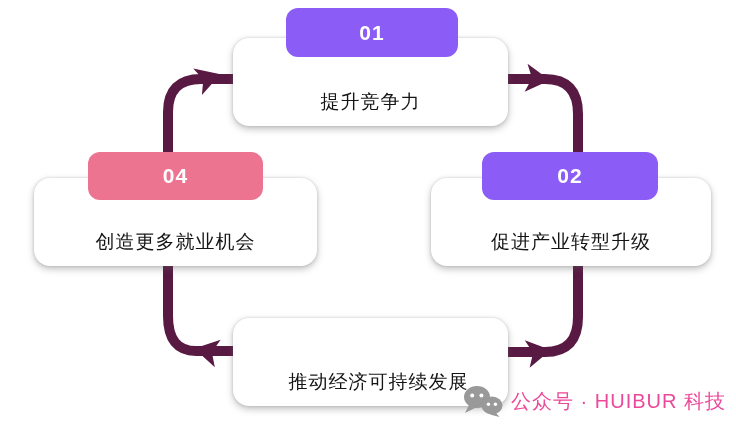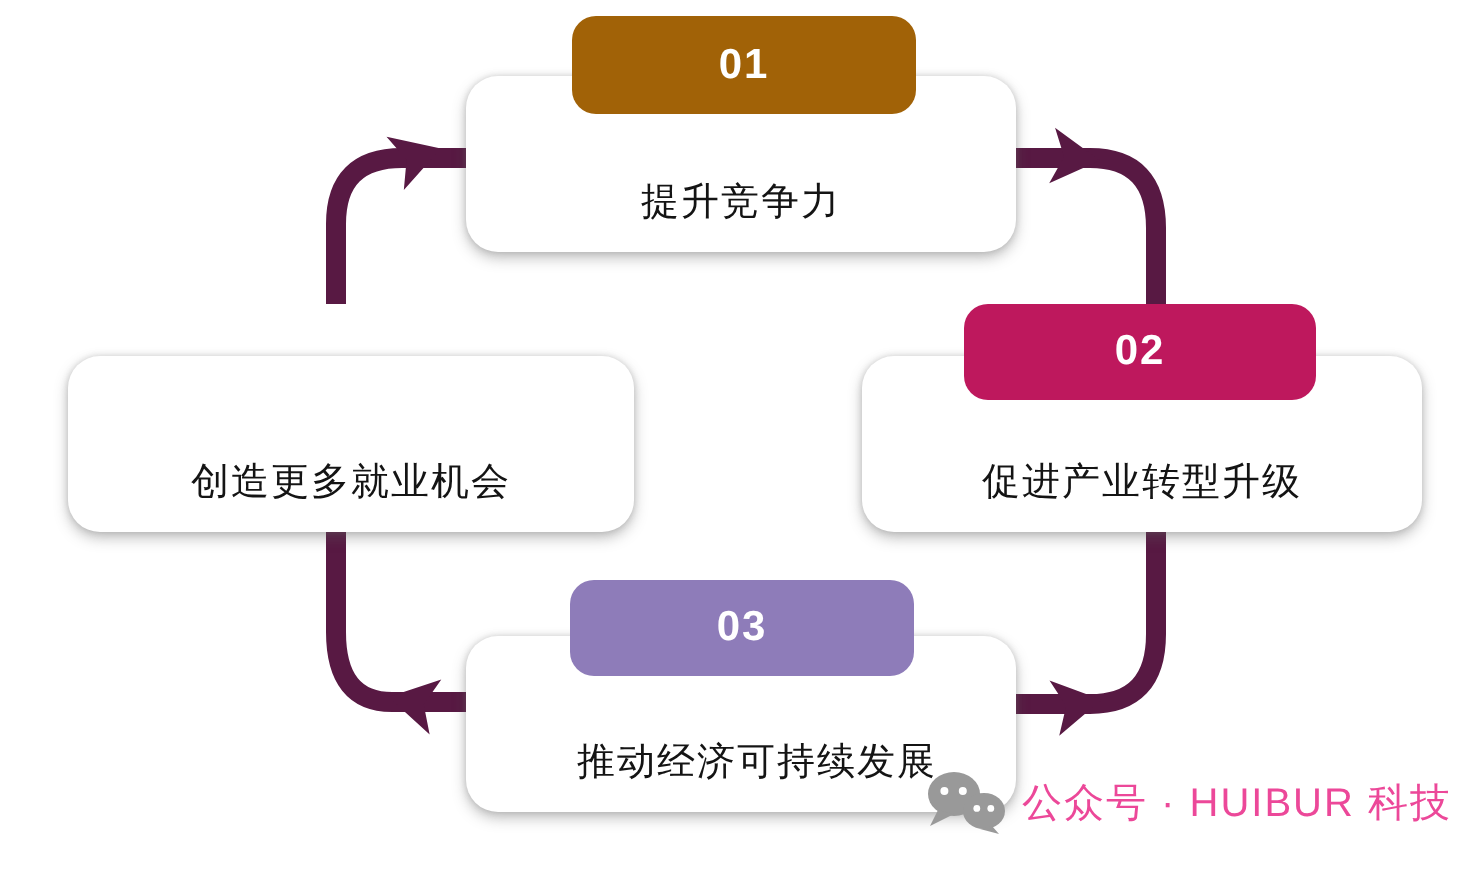--- a/index.html
+++ b/index.html
@@ -96,35 +96,35 @@
 
     <g>
       <path d="M233,351 L196,351 Q168,351 168,316 L168,266" fill="none" stroke-width="10" stroke="#581943"></path>
       <polygon points="194,351 218,337 212,351 218,365" transform="rotate(12 206 351)" fill="#581943"></polygon>
     </g>
   </svg>
 
   <div class="step-card card-01">
     <span class="step-label">提升竞争力</span>
   </div>
-  <div class="step-badge badge-01" style="background-color: #a16207;">01</div>
+  <div class="step-badge badge-01" style="background-color: #8b5cf6;">01</div>
 
   <div class="step-card card-02">
     <span class="step-label">促进产业转型升级</span>
   </div>
-  <div class="step-badge badge-02" style="background-color: #be185d; text-align: center;">02</div>
+  <div class="step-badge badge-02" style="background-color: #8b5cf6; text-align: center;">02</div>
 
   <div class="step-card card-03">
     <span class="step-label">推动经济可持续发展</span>
   </div>
-  <div class="step-badge badge-03" style="background-color: rgb(142, 124, 185);">03</div>
 
   <div class="step-card card-04">
     <span class="step-label">创造更多就业机会</span>
   </div>
+  <div class="step-badge badge-04" style="background-color: rgb(236, 116, 144);">04</div>
 
   <div class="watermark">
     <svg width="42" height="32" viewBox="0 0 42 32">
       <g fill="#999999">
         <ellipse cx="15" cy="12" rx="13" ry="11"></ellipse>
         <polygon points="7,20 3,28 15,22"></polygon>
         <ellipse cx="30" cy="20.5" rx="10.5" ry="9"></ellipse>
         <polygon points="34,28 37.5,32 28,29.5"></polygon>
       </g>
       <g fill="#ffffff">

